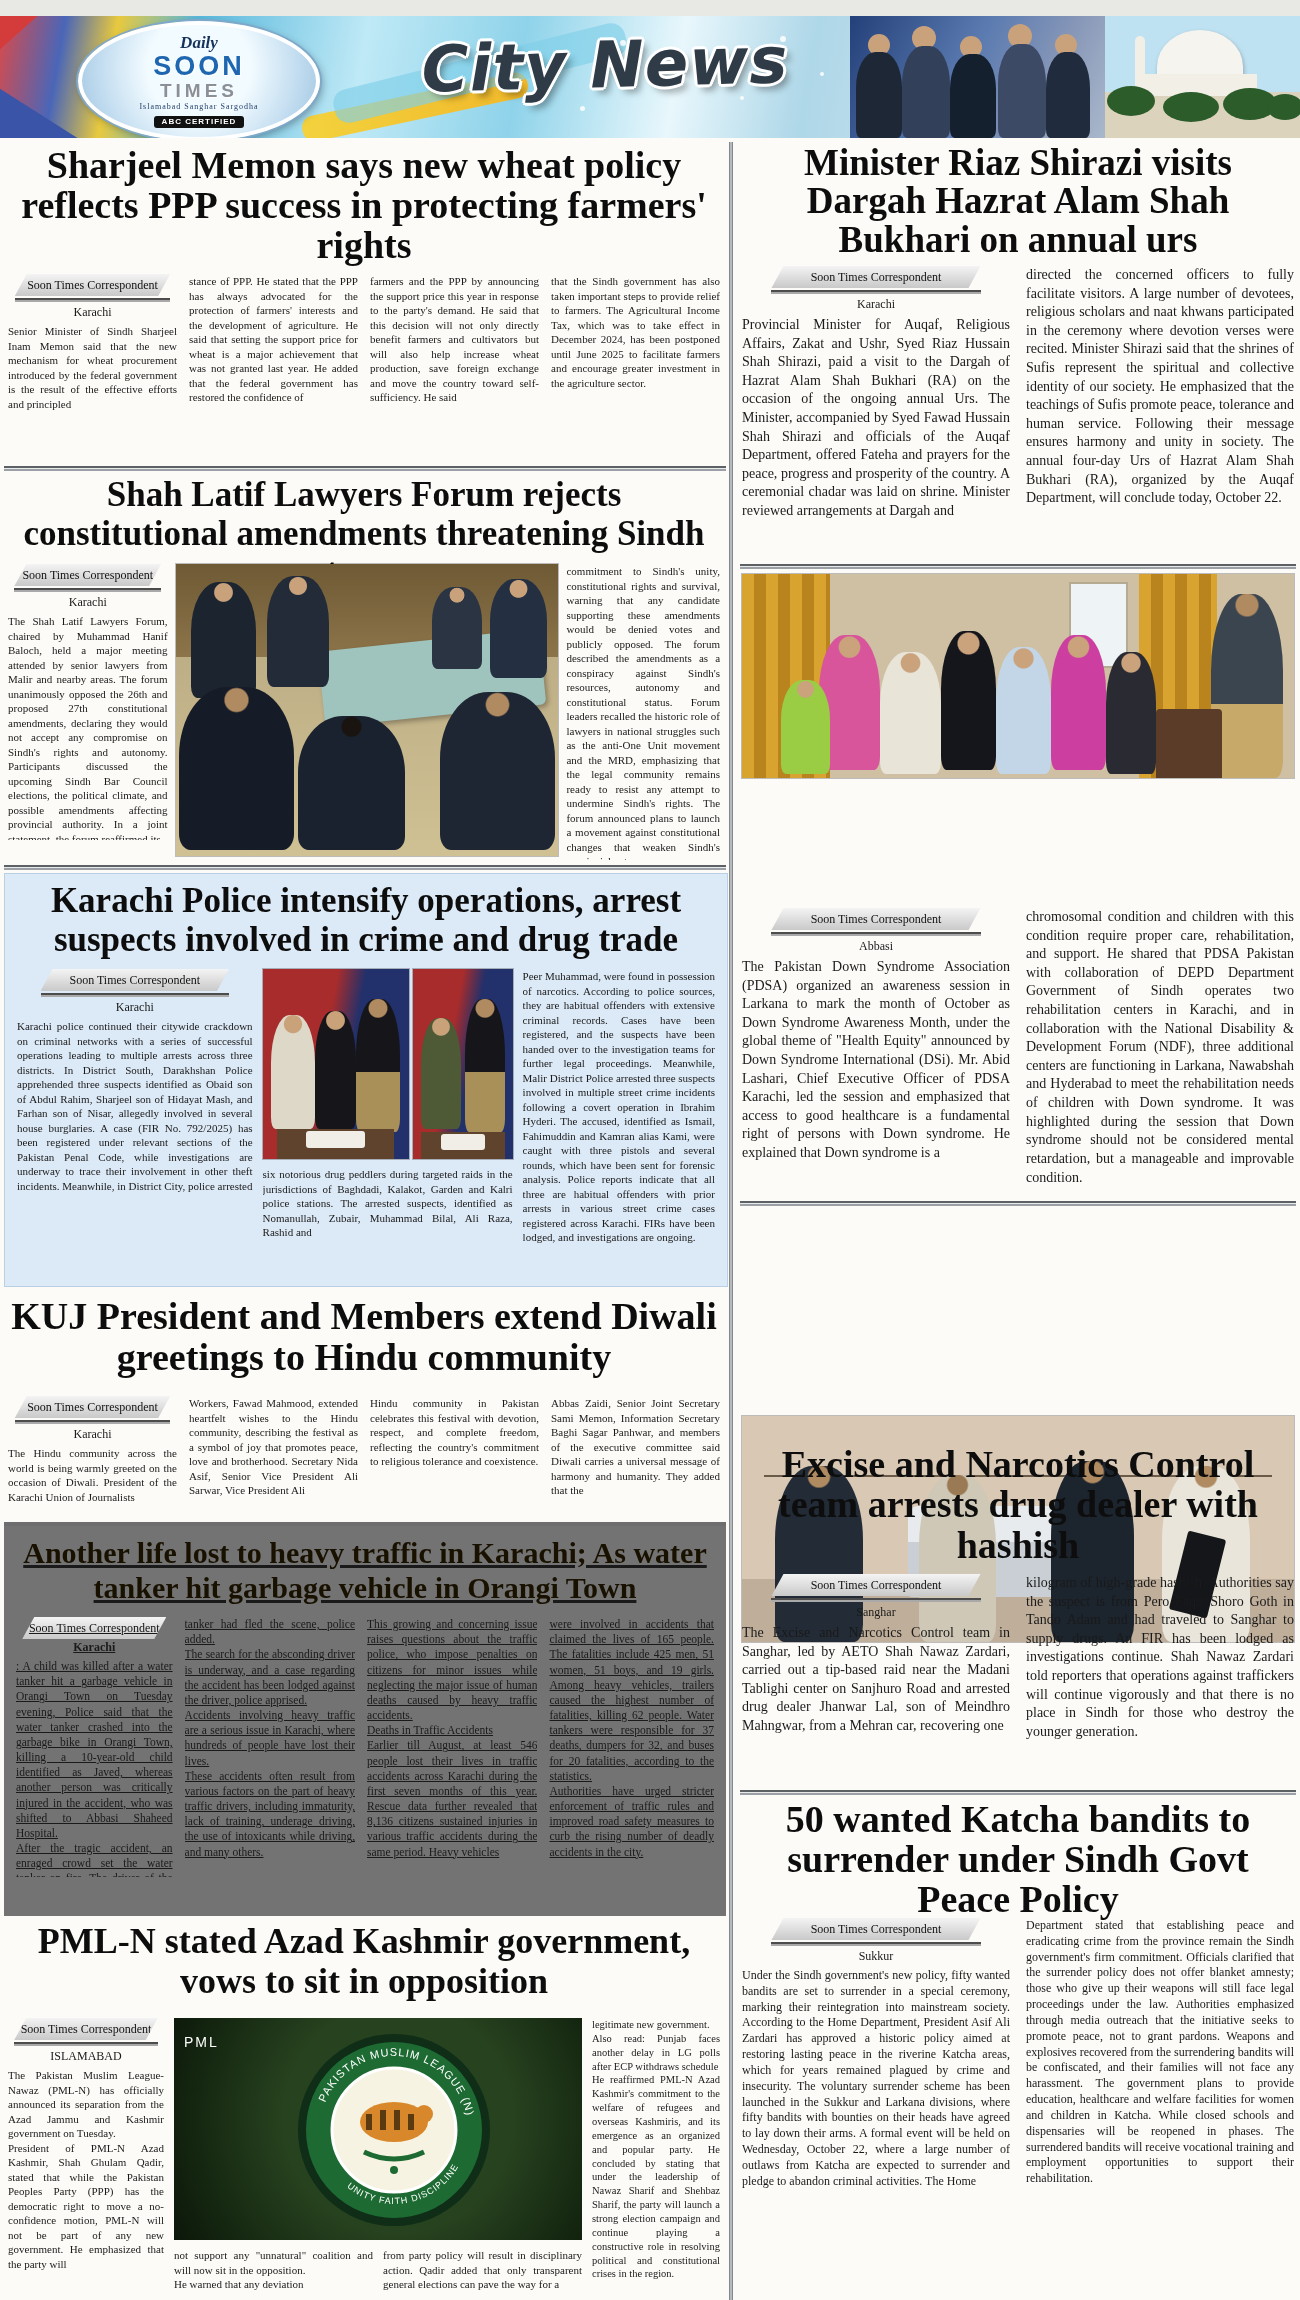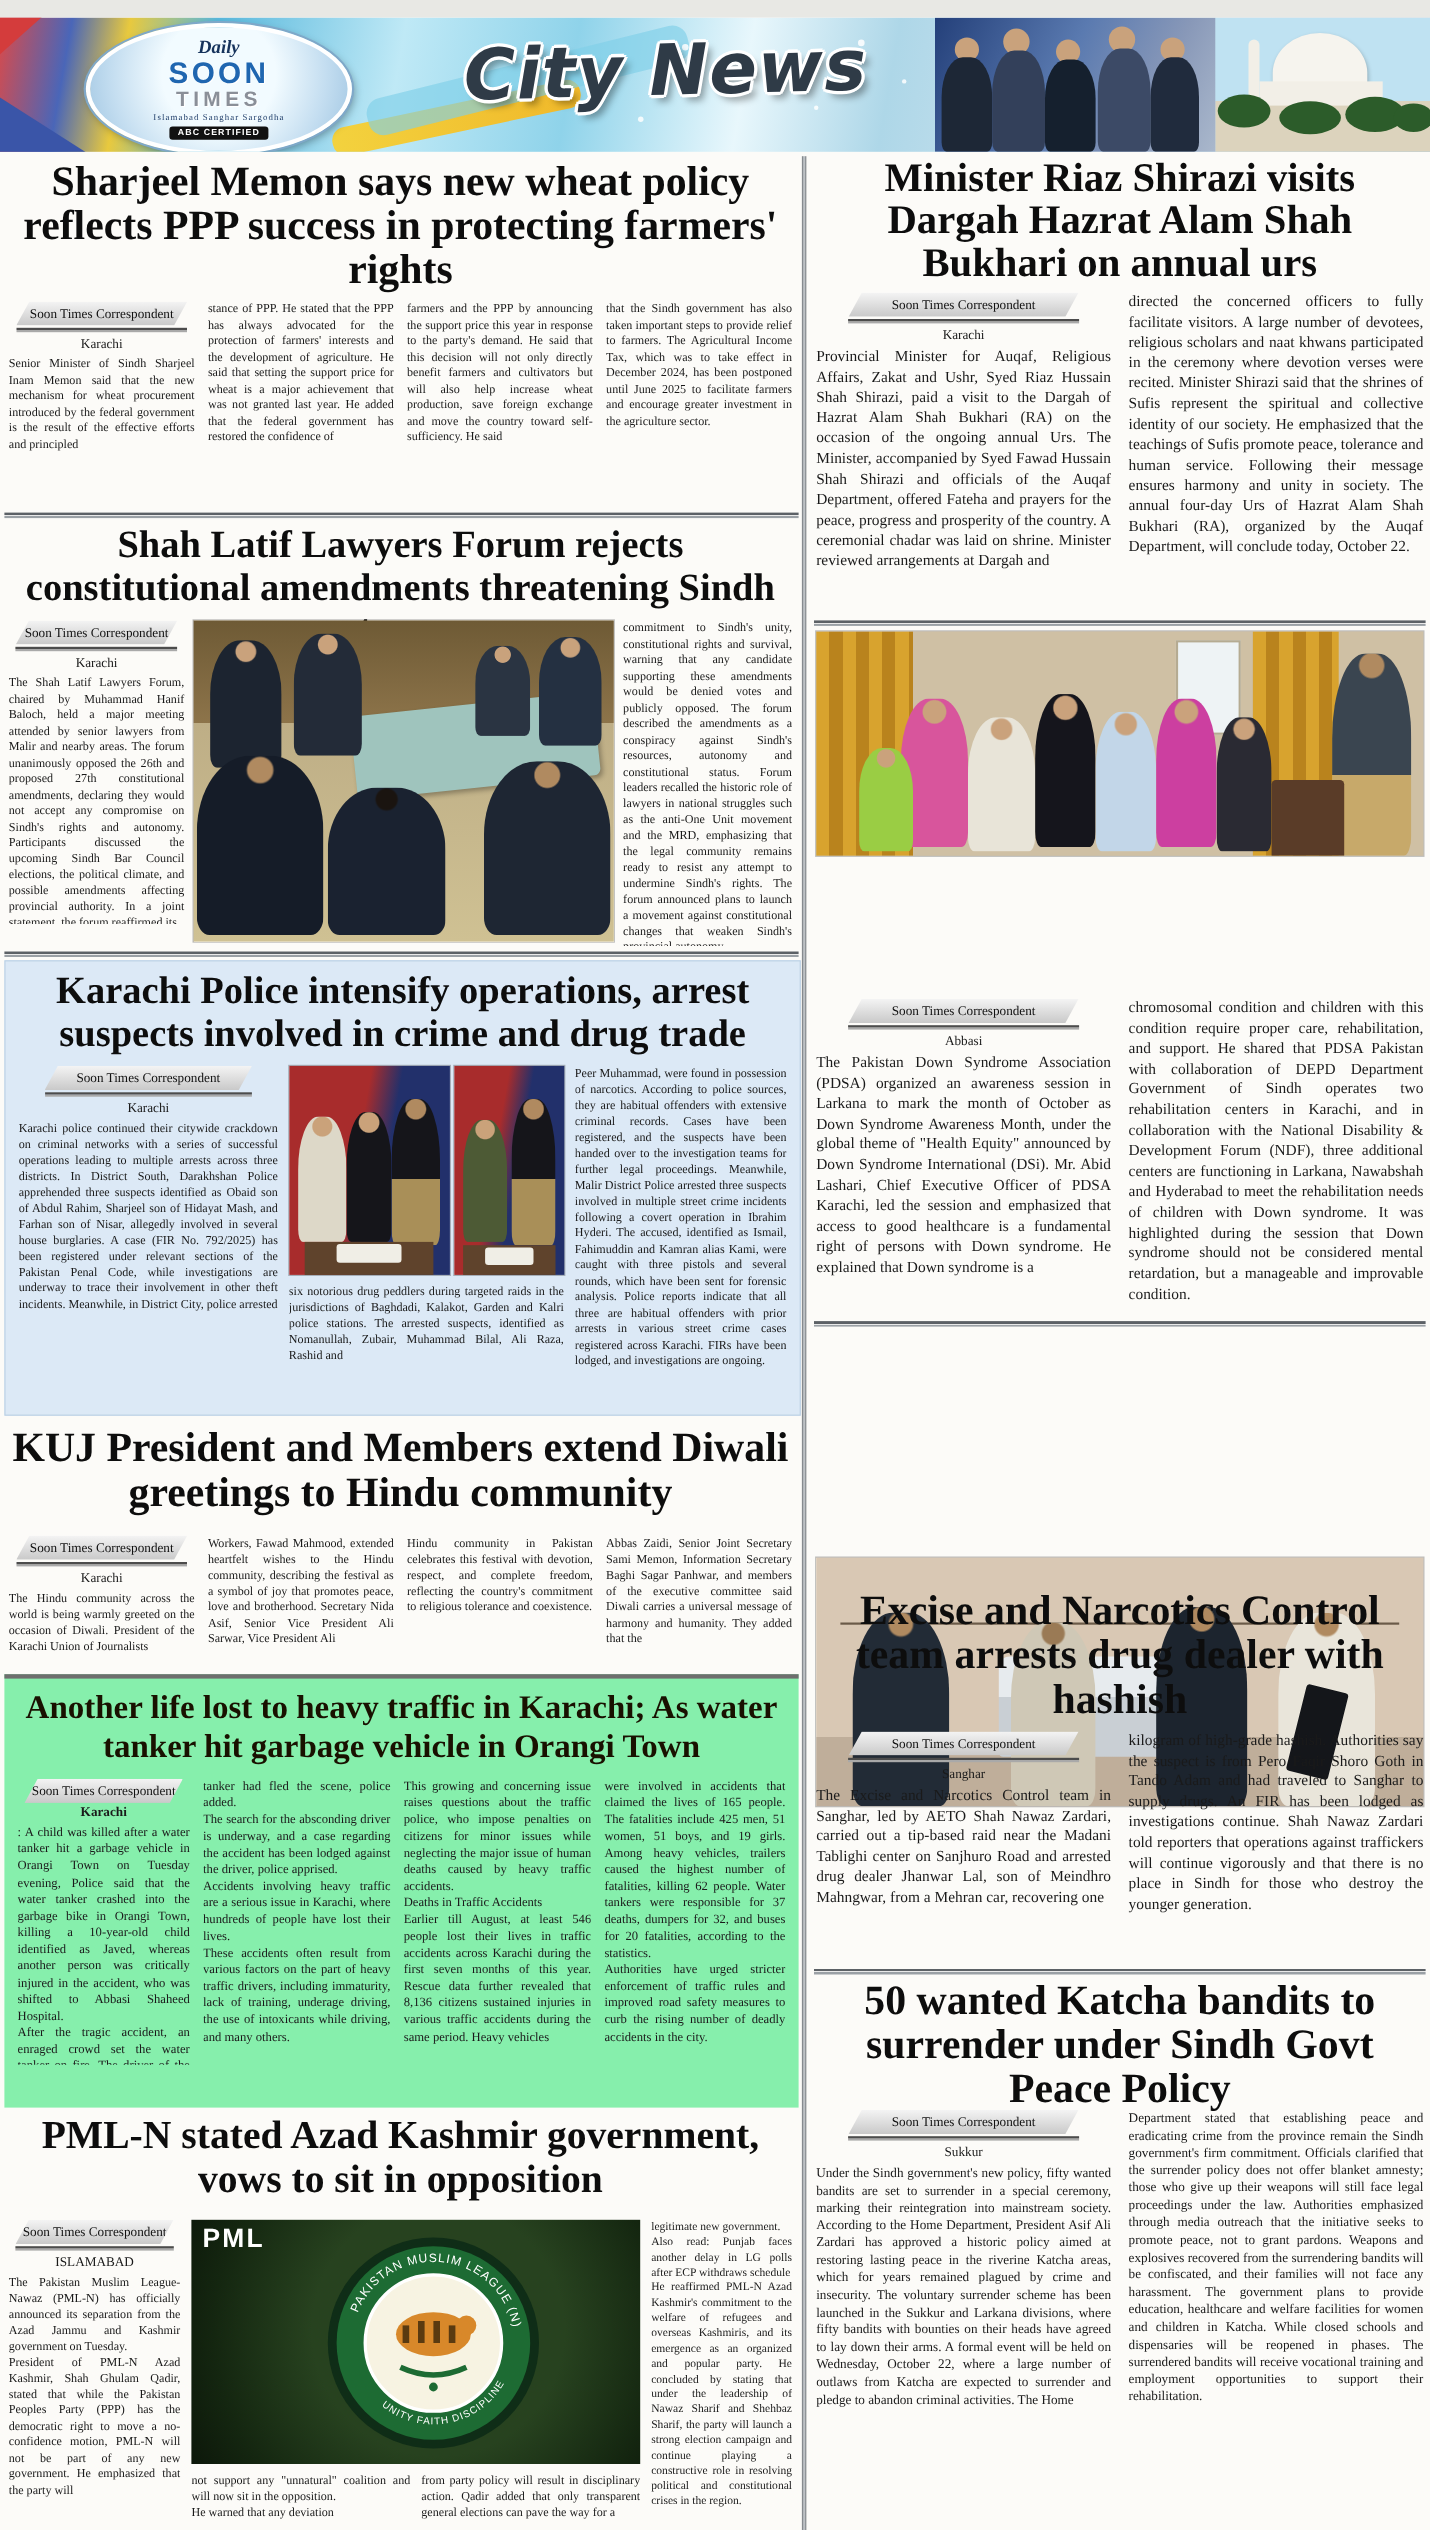--- a/index.html
+++ b/index.html
@@ -52,27 +52,27 @@
   .byl-rule{height:2px;background:#4c4c4c;margin-top:2px;box-shadow:0 2px 0 #a9a9a9;}
   .byl-city{text-align:center;font-size:12px;padding-top:5px;}
   .hrule{position:absolute;height:5px;background:linear-gradient(180deg,#5c6166 0 45%,#e9e9e9 45% 62%,#9aa0a5 62% 100%);}
   #vdiv{position:absolute;left:729px;top:126px;width:4px;height:2166px;
     background:linear-gradient(90deg,#6a6f74,#cfd3d6,#6a6f74);}
   .photo{position:relative;overflow:hidden;box-shadow:0 0 0 1px rgba(0,0,0,.25);}
   .person{position:absolute;border-radius:42% 42% 10% 10%;}
 
   
   #police-box{position:absolute;background:#dce9f6;border:1px solid #b9cfe4;}
-  #yellow-box{position:absolute;background:#86efac;border-top:4px solid #6e6e6e;}
+  #yellow-box{position:absolute;background:#737373;border-top:4px solid #6e6e6e;text-decoration:underline;}
 
   
   #pml-img{position:absolute;background:radial-gradient(circle at 55% 45%,#27421f 0 45%,#142610 80%,#0c170a 100%);
     overflow:hidden;}
-  #pml-label{position:absolute;left:10px;top:4px;color:#fff;font-family:"Liberation Sans",sans-serif;
-    font-weight:700;font-size:24px;letter-spacing:2px;}
+  #pml-label{position:absolute;left:10px;top:16px;color:#fff;font-family:"Liberation Sans",sans-serif;
+    font-weight:400;font-size:14px;letter-spacing:2px;}
 </style>
 </head>
 <body>
 
 <div id="page">
 
   <div id="banner">
     <div class="tri" style="left:-30px;top:-20px;border-left:90px solid #d43c3c;border-bottom:80px solid transparent;width:0;height:0;"></div>
     <div class="tri" style="left:-20px;top:60px;border-left:110px solid #3a55a8;border-top:70px solid transparent;width:0;height:0;"></div>
     <div class="tri" style="left:300px;top:78px;width:230px;height:26px;background:linear-gradient(90deg,#f3d23e,#f0b82a);transform:rotate(-12deg);border-radius:12px;"></div>

